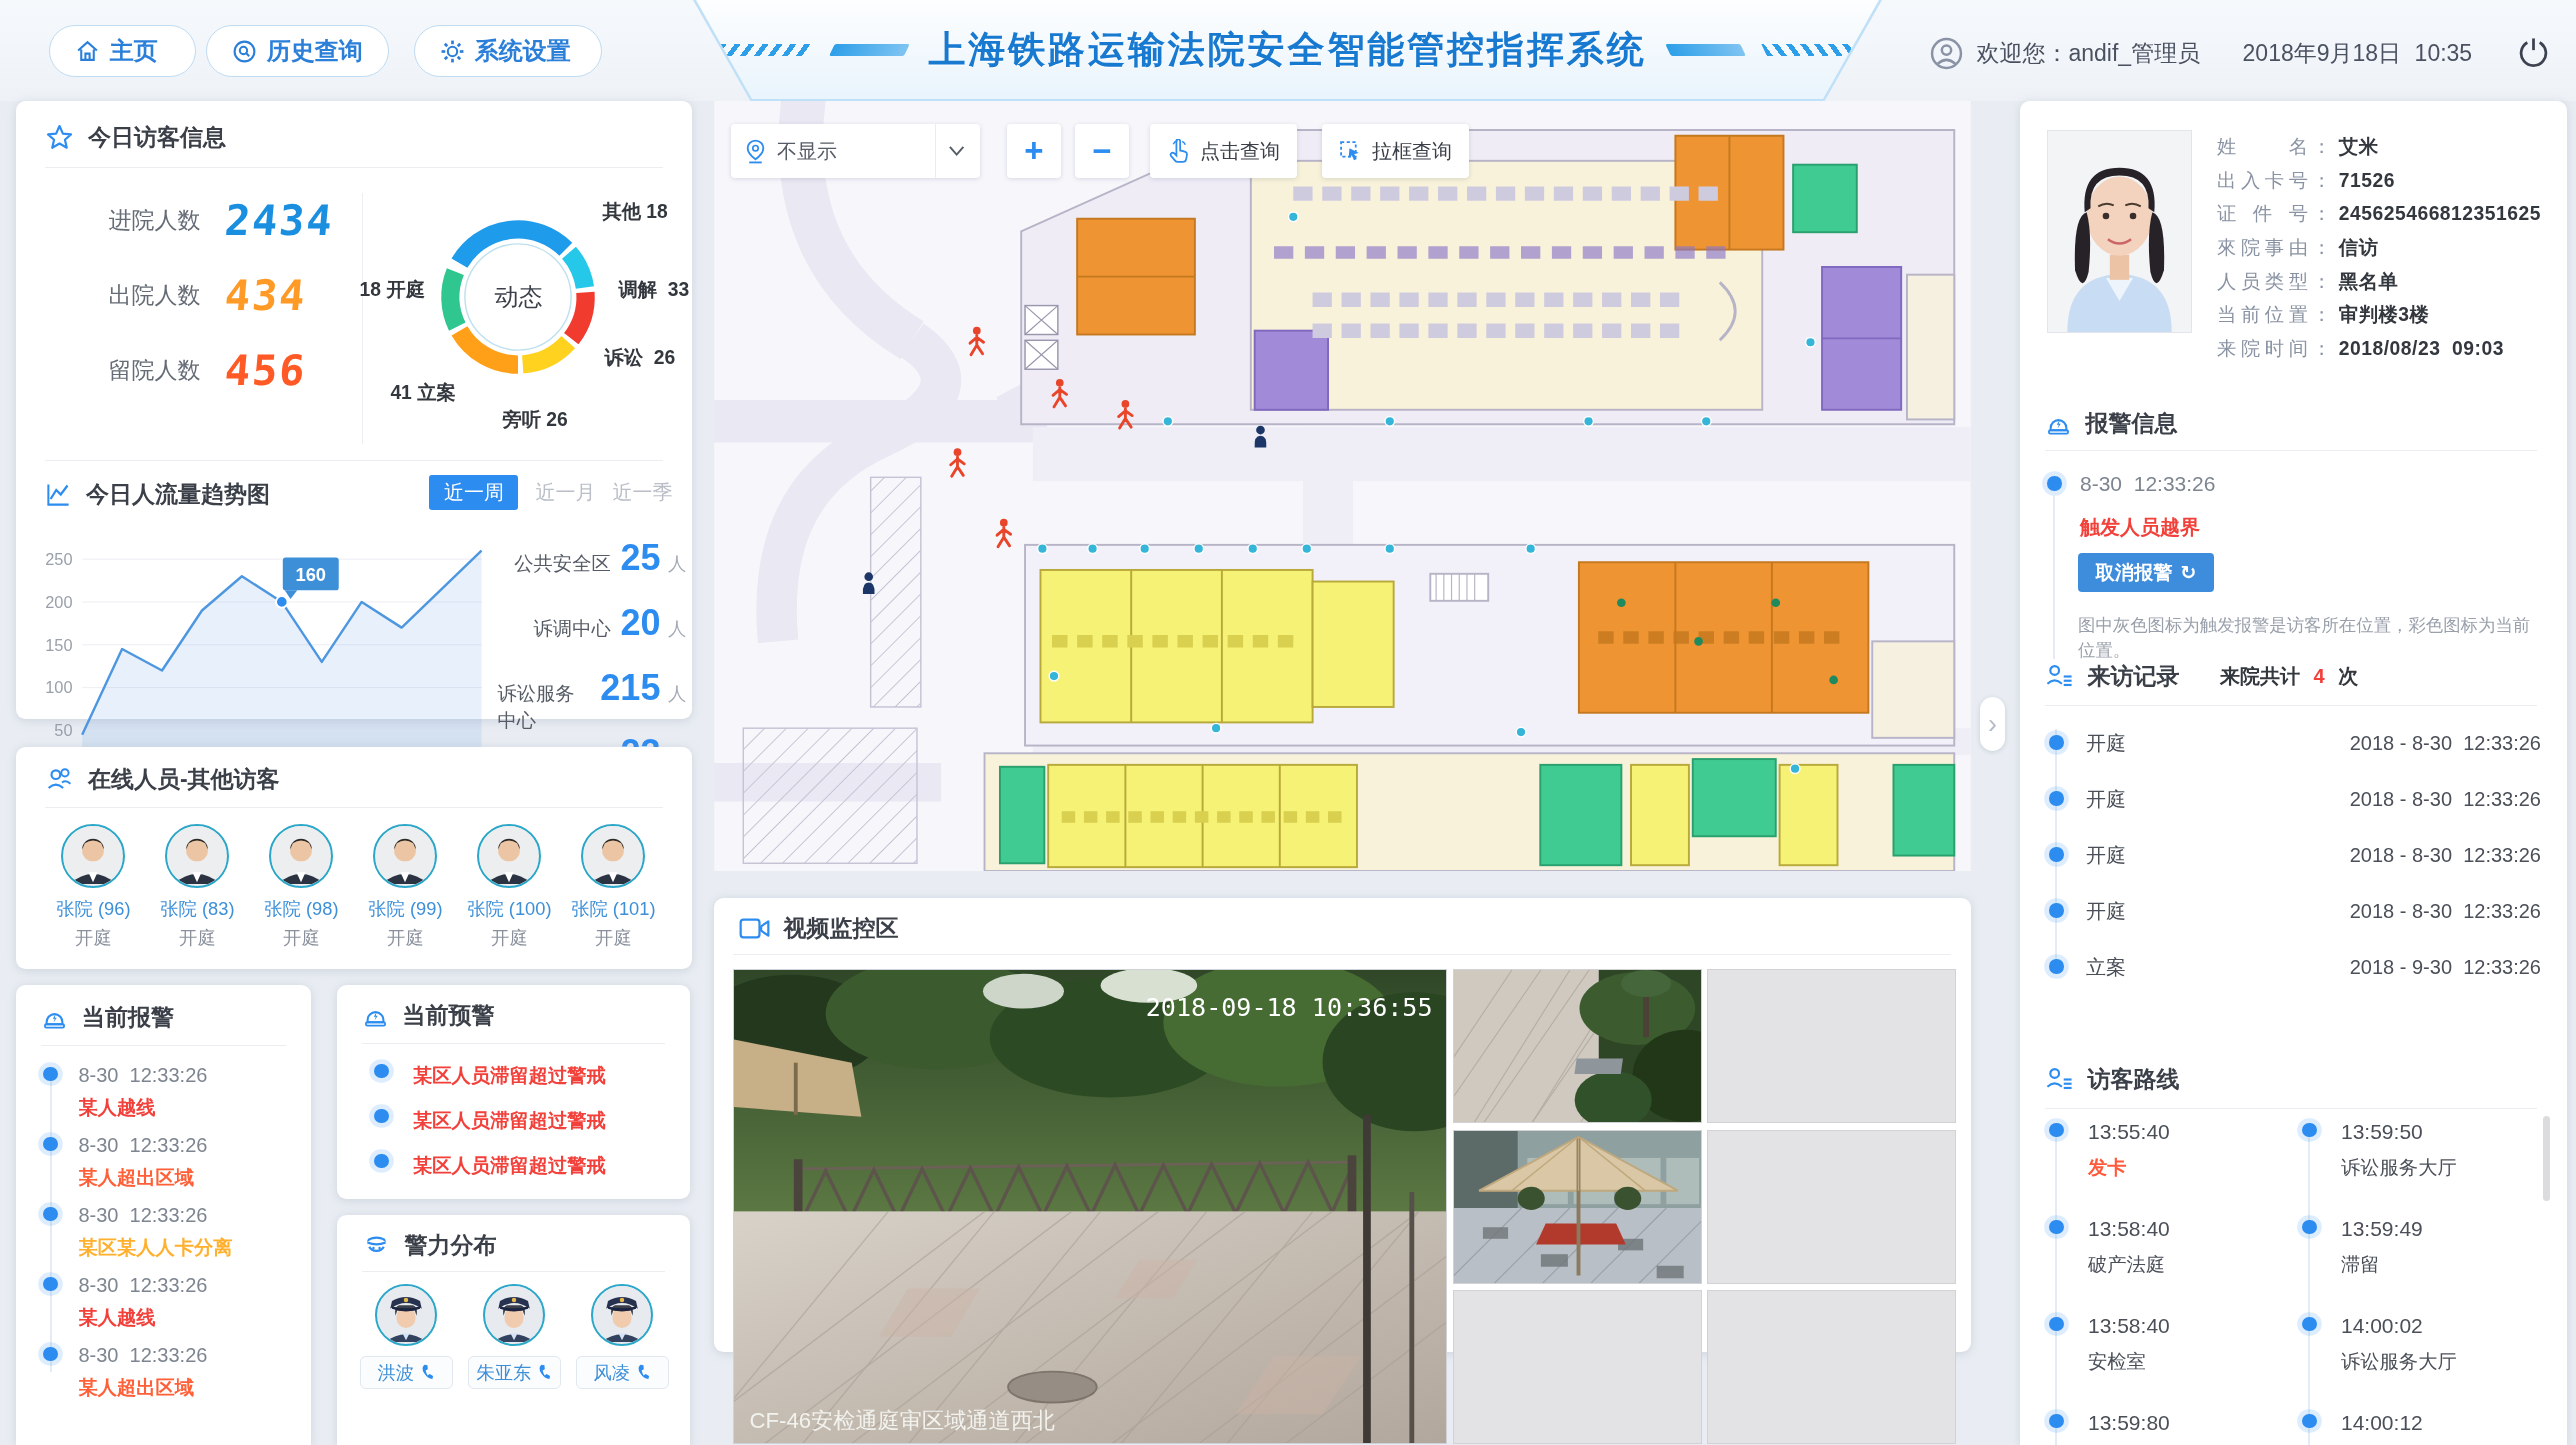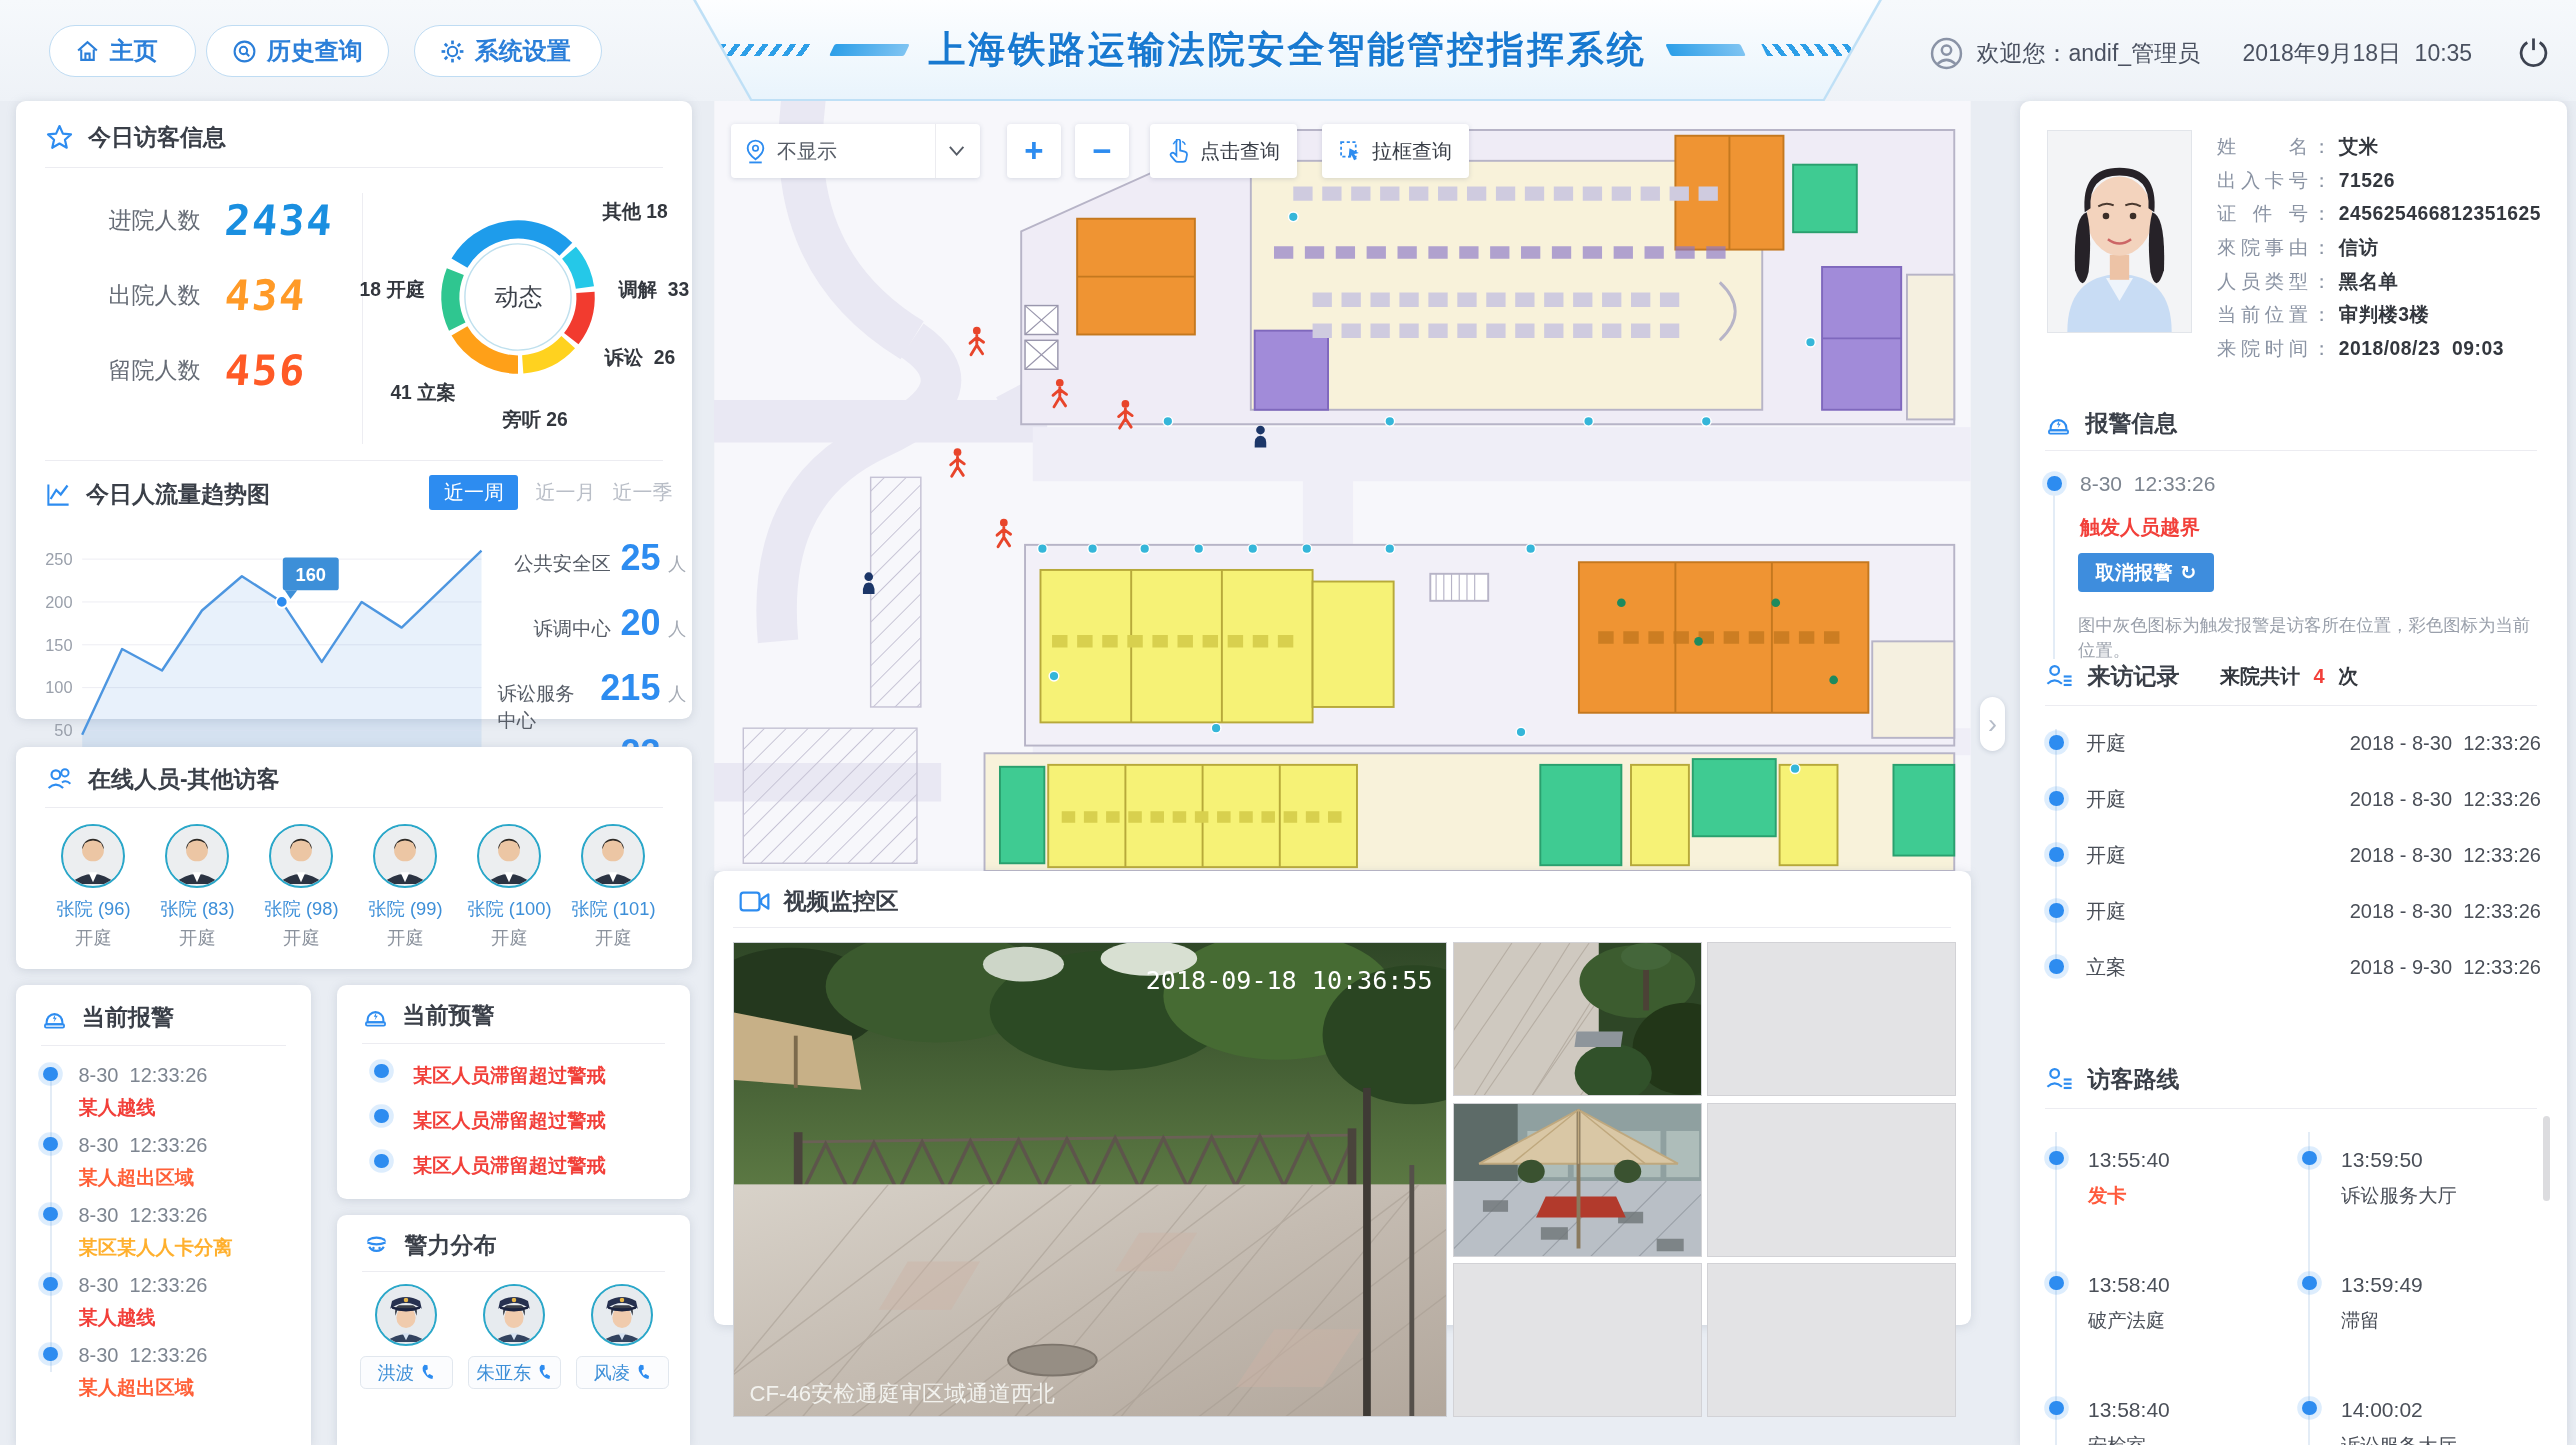--- a/index.html
+++ b/index.html
@@ -125,21 +125,21 @@
   .vr-list::before { content:""; position:absolute; left:6.3px; top:13.5px; bottom:29px; width:1.9px; background:#e3ecf6; }
   .vr-row { position:relative; display:flex; align-items:center; height:56px; padding-left:37px; }
   .vr-row .dot { position:absolute; left:0; top:20px; }
   .vr-type { color:#4a4f58; font-size:20px; }
   .vr-time { margin-left:auto; color:#4a4f58; font-size:20px; }
 
   .rt-col { position:absolute; top:1019px; width:237px; }
   .rt-col::before { content:""; position:absolute; left:6.3px; top:11.6px; bottom:44px; width:1.9px; background:#e3ecf6; }
   .rt-item { position:relative; padding-left:39px; height:97px; }
   .rt-item .dot { position:absolute; left:0; top:2.9px; }
-  .rt-time { color:#4a4f58; font-size:21px;margin-top:28px; }
+  .rt-time { color:#4a4f58; font-size:21px; }
   .rt-place { margin-top:9.7px; color:#4a4f58; font-size:19.3px; }
   .rt-place.red { color:#ff5a3c; font-weight:bold; }
   .rt-scroll { position:absolute; left:523px; top:1015px; width:6.8px; height:85px; border-radius:3.9px; background:#dcdcdf; }
 
   .subtle { color:#33373e; font-size:20px; font-weight:bold; }
   .count-red { color:#f2403a; }
 </style>
 </head>
 <body>
 
@@ -733,21 +733,21 @@
   <div class="tbar-item qbtn" style="left:1322px;top:124px;">
     <svg width="23" height="23" viewBox="0 0 22 22">
         <rect x="2" y="2" width="14" height="14" fill="none" stroke="#2d8cf0" stroke-width="1.7" stroke-dasharray="3,2.4"></rect>
         <polygon points="10,8 19,12.5 14.6,13.4 17,18.2 14.4,19.4 12.2,14.6 9.2,17.4" fill="#2d8cf0"></polygon>
       </svg>
     <span>拉框查询</span>
   </div>
 
   <div class="collapse-tab">›</div>
 
-  <div class="card" style="left:714px;top:871px;width:1257px;height:454px;">
+  <div class="card" style="left:714px;top:898px;width:1257px;height:454px;">
     <div class="ph" style="left:25px;top:15.4px;">
       <svg width="31" height="25" viewBox="0 0 28 20">
           <rect x="1.5" y="2" width="17" height="16" rx="2.5" fill="none" stroke="#2d8cf0" stroke-width="2"></rect>
           <polygon points="20,8 26.5,3.5 26.5,16.5 20,12" fill="none" stroke="#2d8cf0" stroke-width="2" stroke-linejoin="round"></polygon>
         </svg>
       <span class="ph-title">视频监控区</span>
     </div>
     <div class="divider" style="left:19.3px;top:56px;width:1218px;"></div>
 
     <div class="main-video">

